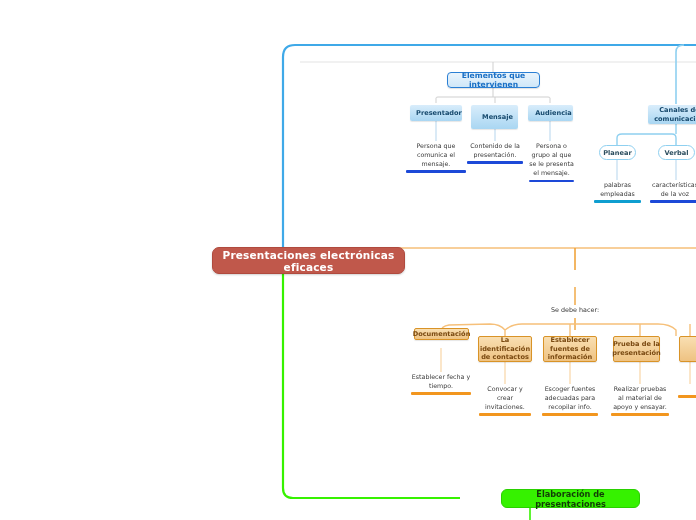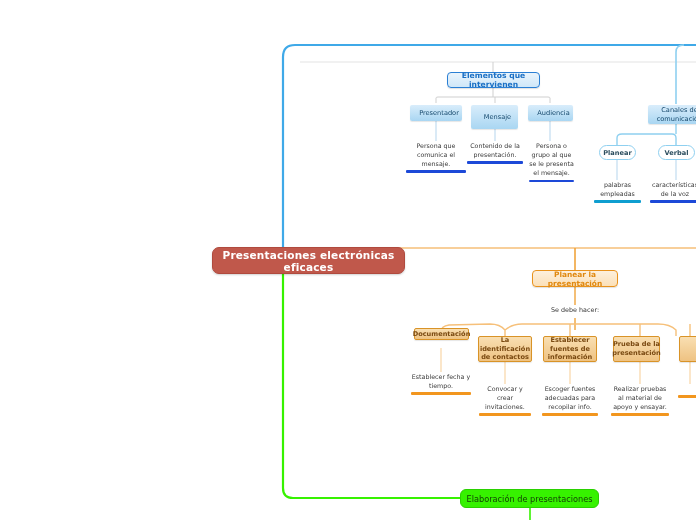--- a/index.html
+++ b/index.html
@@ -37,21 +37,21 @@
     font-size:7.6px;
     display:flex;align-items:center;justify-content:center;
     text-align:center;
     box-shadow:0 1px 1px rgba(0,0,0,.12);
   }
   .b-box{
     background:linear-gradient(#d9edfb,#a9d6f2);
     border:0;
     border-radius:2px;
     color:#174a6e;
-    font-weight:normal;
+    font-weight:bold;
     font-size:6.6px;
     line-height:1.25;
     display:flex;align-items:center;justify-content:center;
     text-align:center;
     box-shadow:0 1px 1px rgba(0,0,0,.1);
     padding-left:6px;
   }
   .b-pill{
     background:#ffffff;
     border:1.4px solid #8fd0f0;
@@ -108,24 +108,25 @@
     text-align:center;
     white-space:nowrap;
   }
 
   
   .g-head{
     background:#36f200;
     border:1px solid #2ad000;
     border-radius:6px;
     color:#123d06;
-    font-weight:normal;
+    font-weight:bold;
     font-size:8.2px;
     display:flex;align-items:center;justify-content:center;
     text-align:center;
+    margin-left:41px;
   }
 </style>
 </head>
 <body>
 
 <div id="canvas">
 
   <svg class="links" viewBox="0 0 696 520">
 
     <path d="M 283 253 L 283 57 Q 283 45 295 45 L 696 45" fill="none" stroke="#3fa9e8" stroke-width="2.2"></path>
@@ -200,21 +201,20 @@
 
   <div class="leaf" style="left:594px;top:180px;width:47px;">
     <span class="txt">palabras empleadas</span>
     <span class="bar bar-cyan"></span>
   </div>
   <div class="leaf" style="left:650px;top:180px;width:50px;">
     <span class="txt">características de la voz</span>
     <span class="bar bar-blue"></span>
   </div>
 
-  <div class="node o-head" style="left:532px;top:270px;width:86px;height:17px;">Planear la presentación</div>
 
   <div class="caption" style="left:535px;top:306px;width:80px;">Se debe hacer:</div>
 
   <div class="node o-box" style="left:414px;top:328px;width:55px;height:12px;">Documentación</div>
   <div class="node o-box" style="left:478px;top:336px;width:54px;height:26px;">La identificación de contactos</div>
   <div class="node o-box" style="left:543px;top:336px;width:54px;height:26px;">Establecer fuentes de información</div>
   <div class="node o-box" style="left:613px;top:336px;width:47px;height:26px;">Prueba de la presentación</div>
   <div class="node o-box" style="left:679px;top:336px;width:54px;height:26px;">Pr</div>
 
   <div class="leaf" style="left:411px;top:372px;width:60px;">

